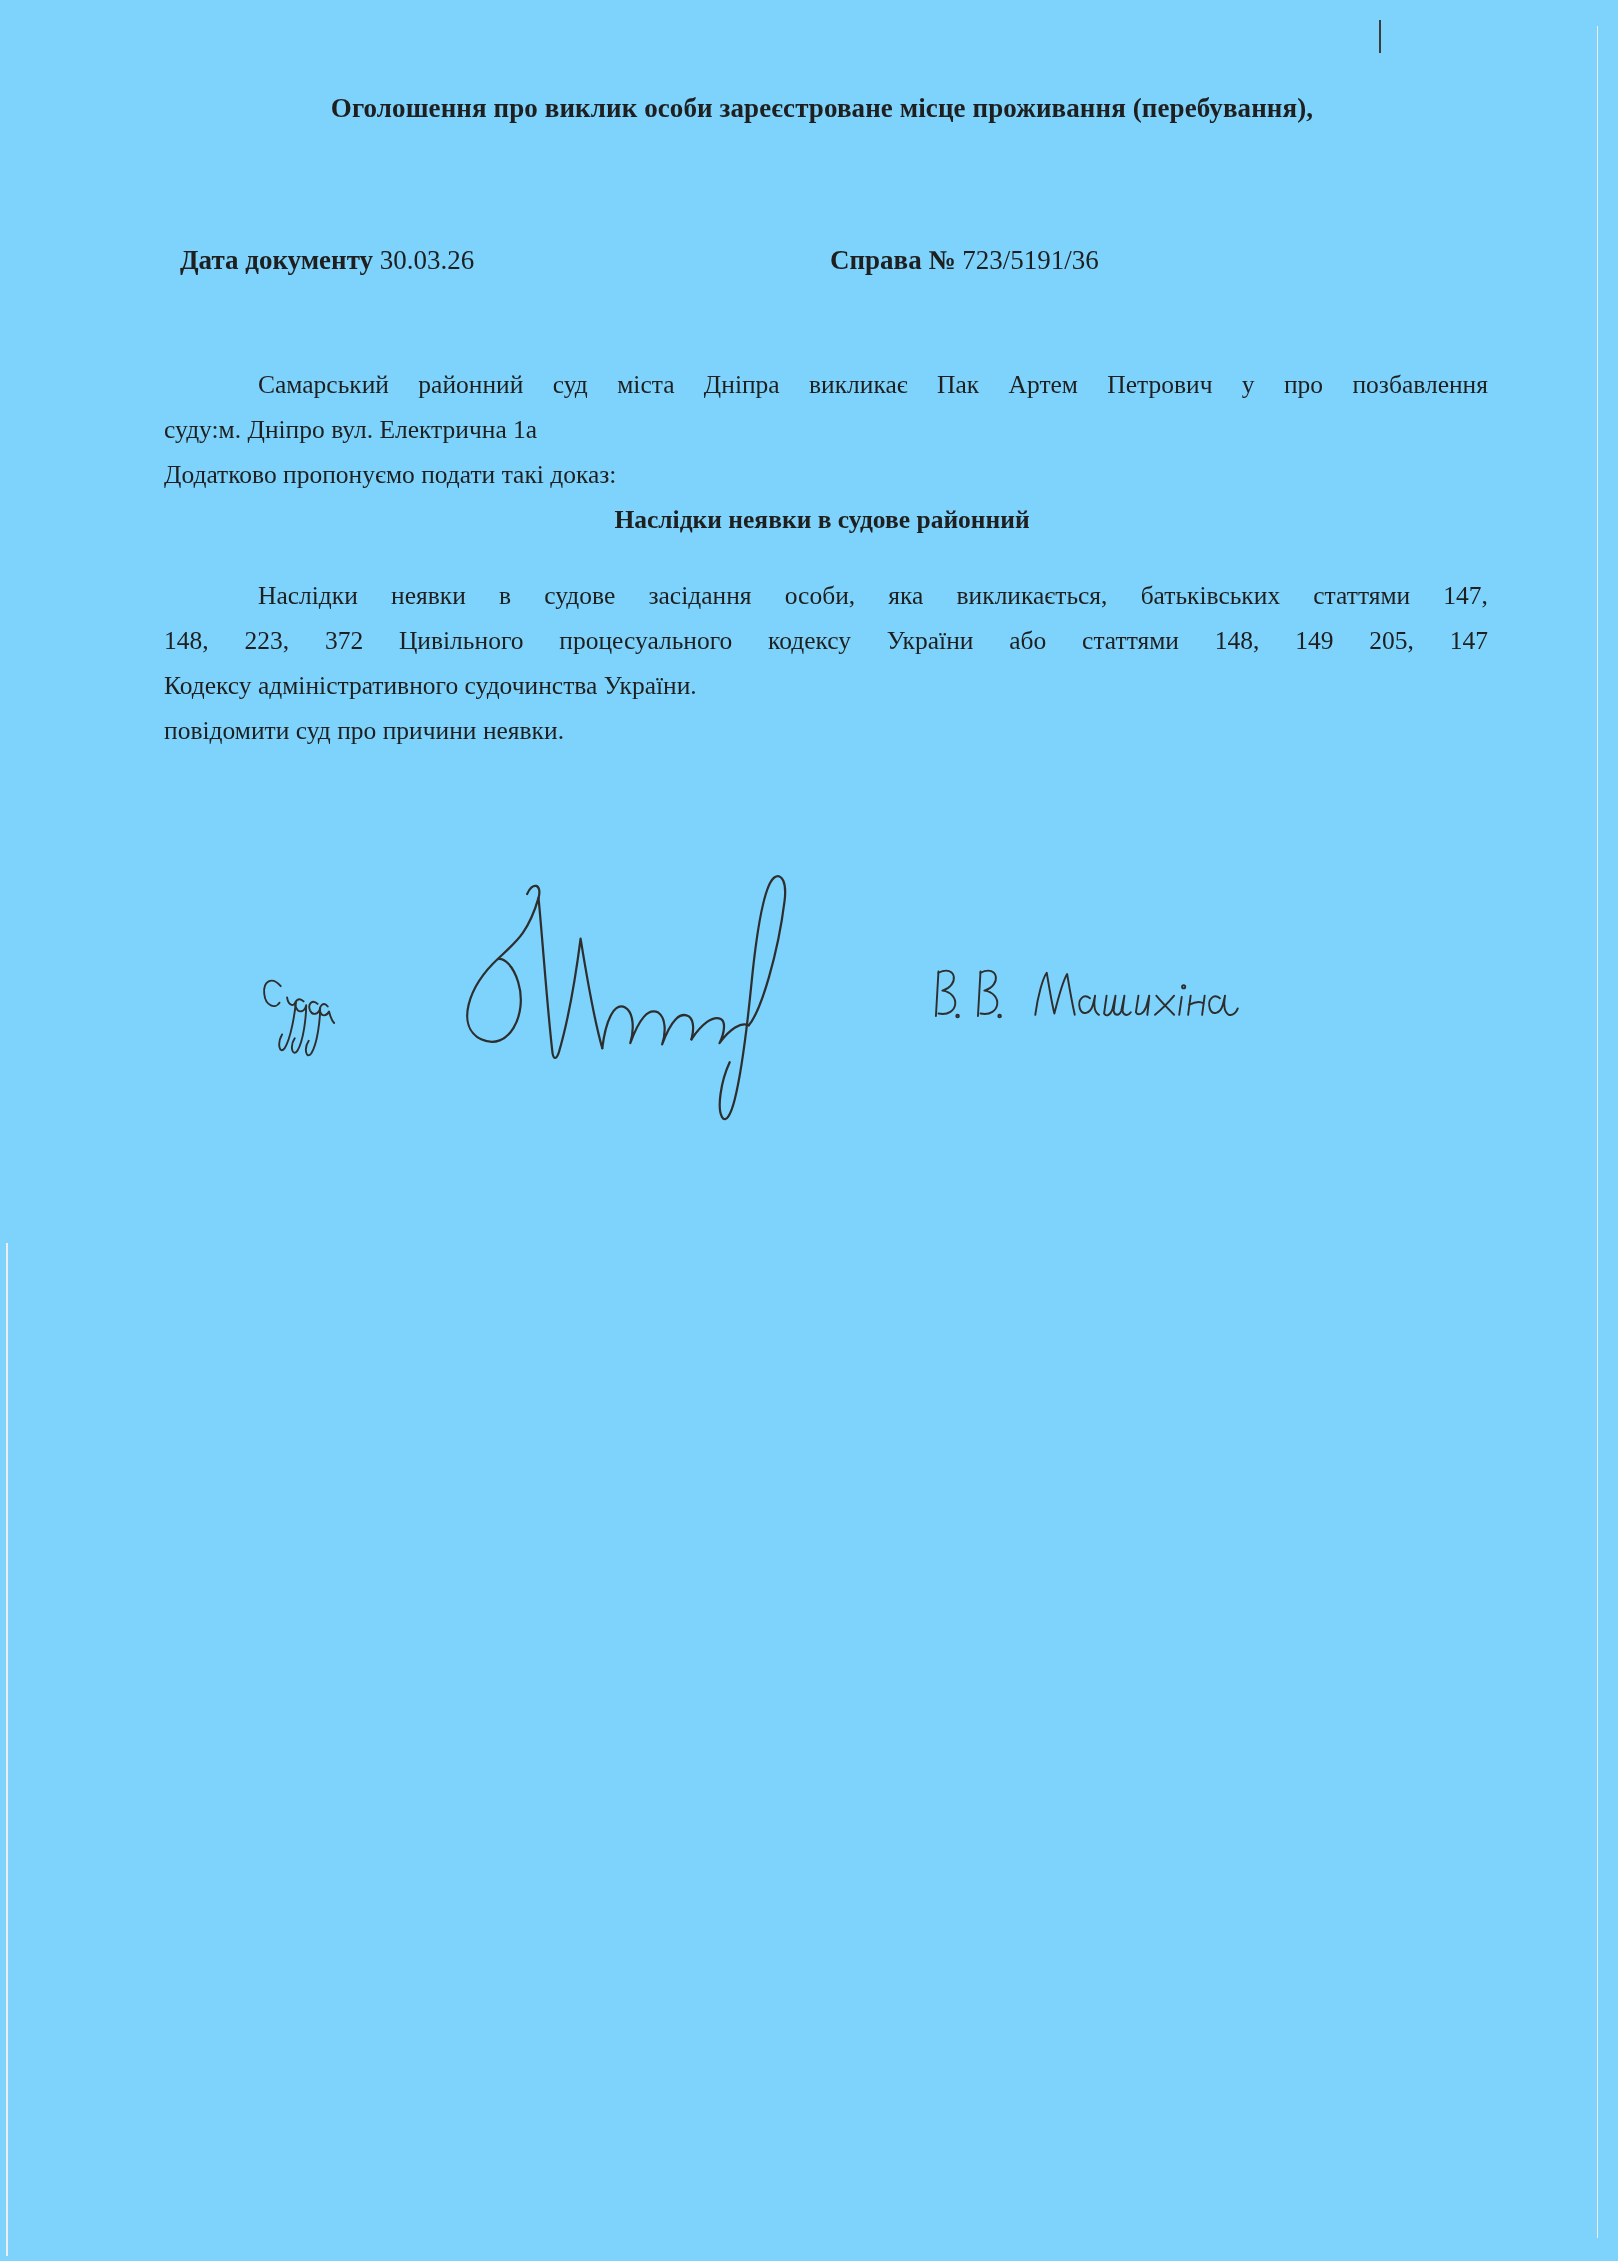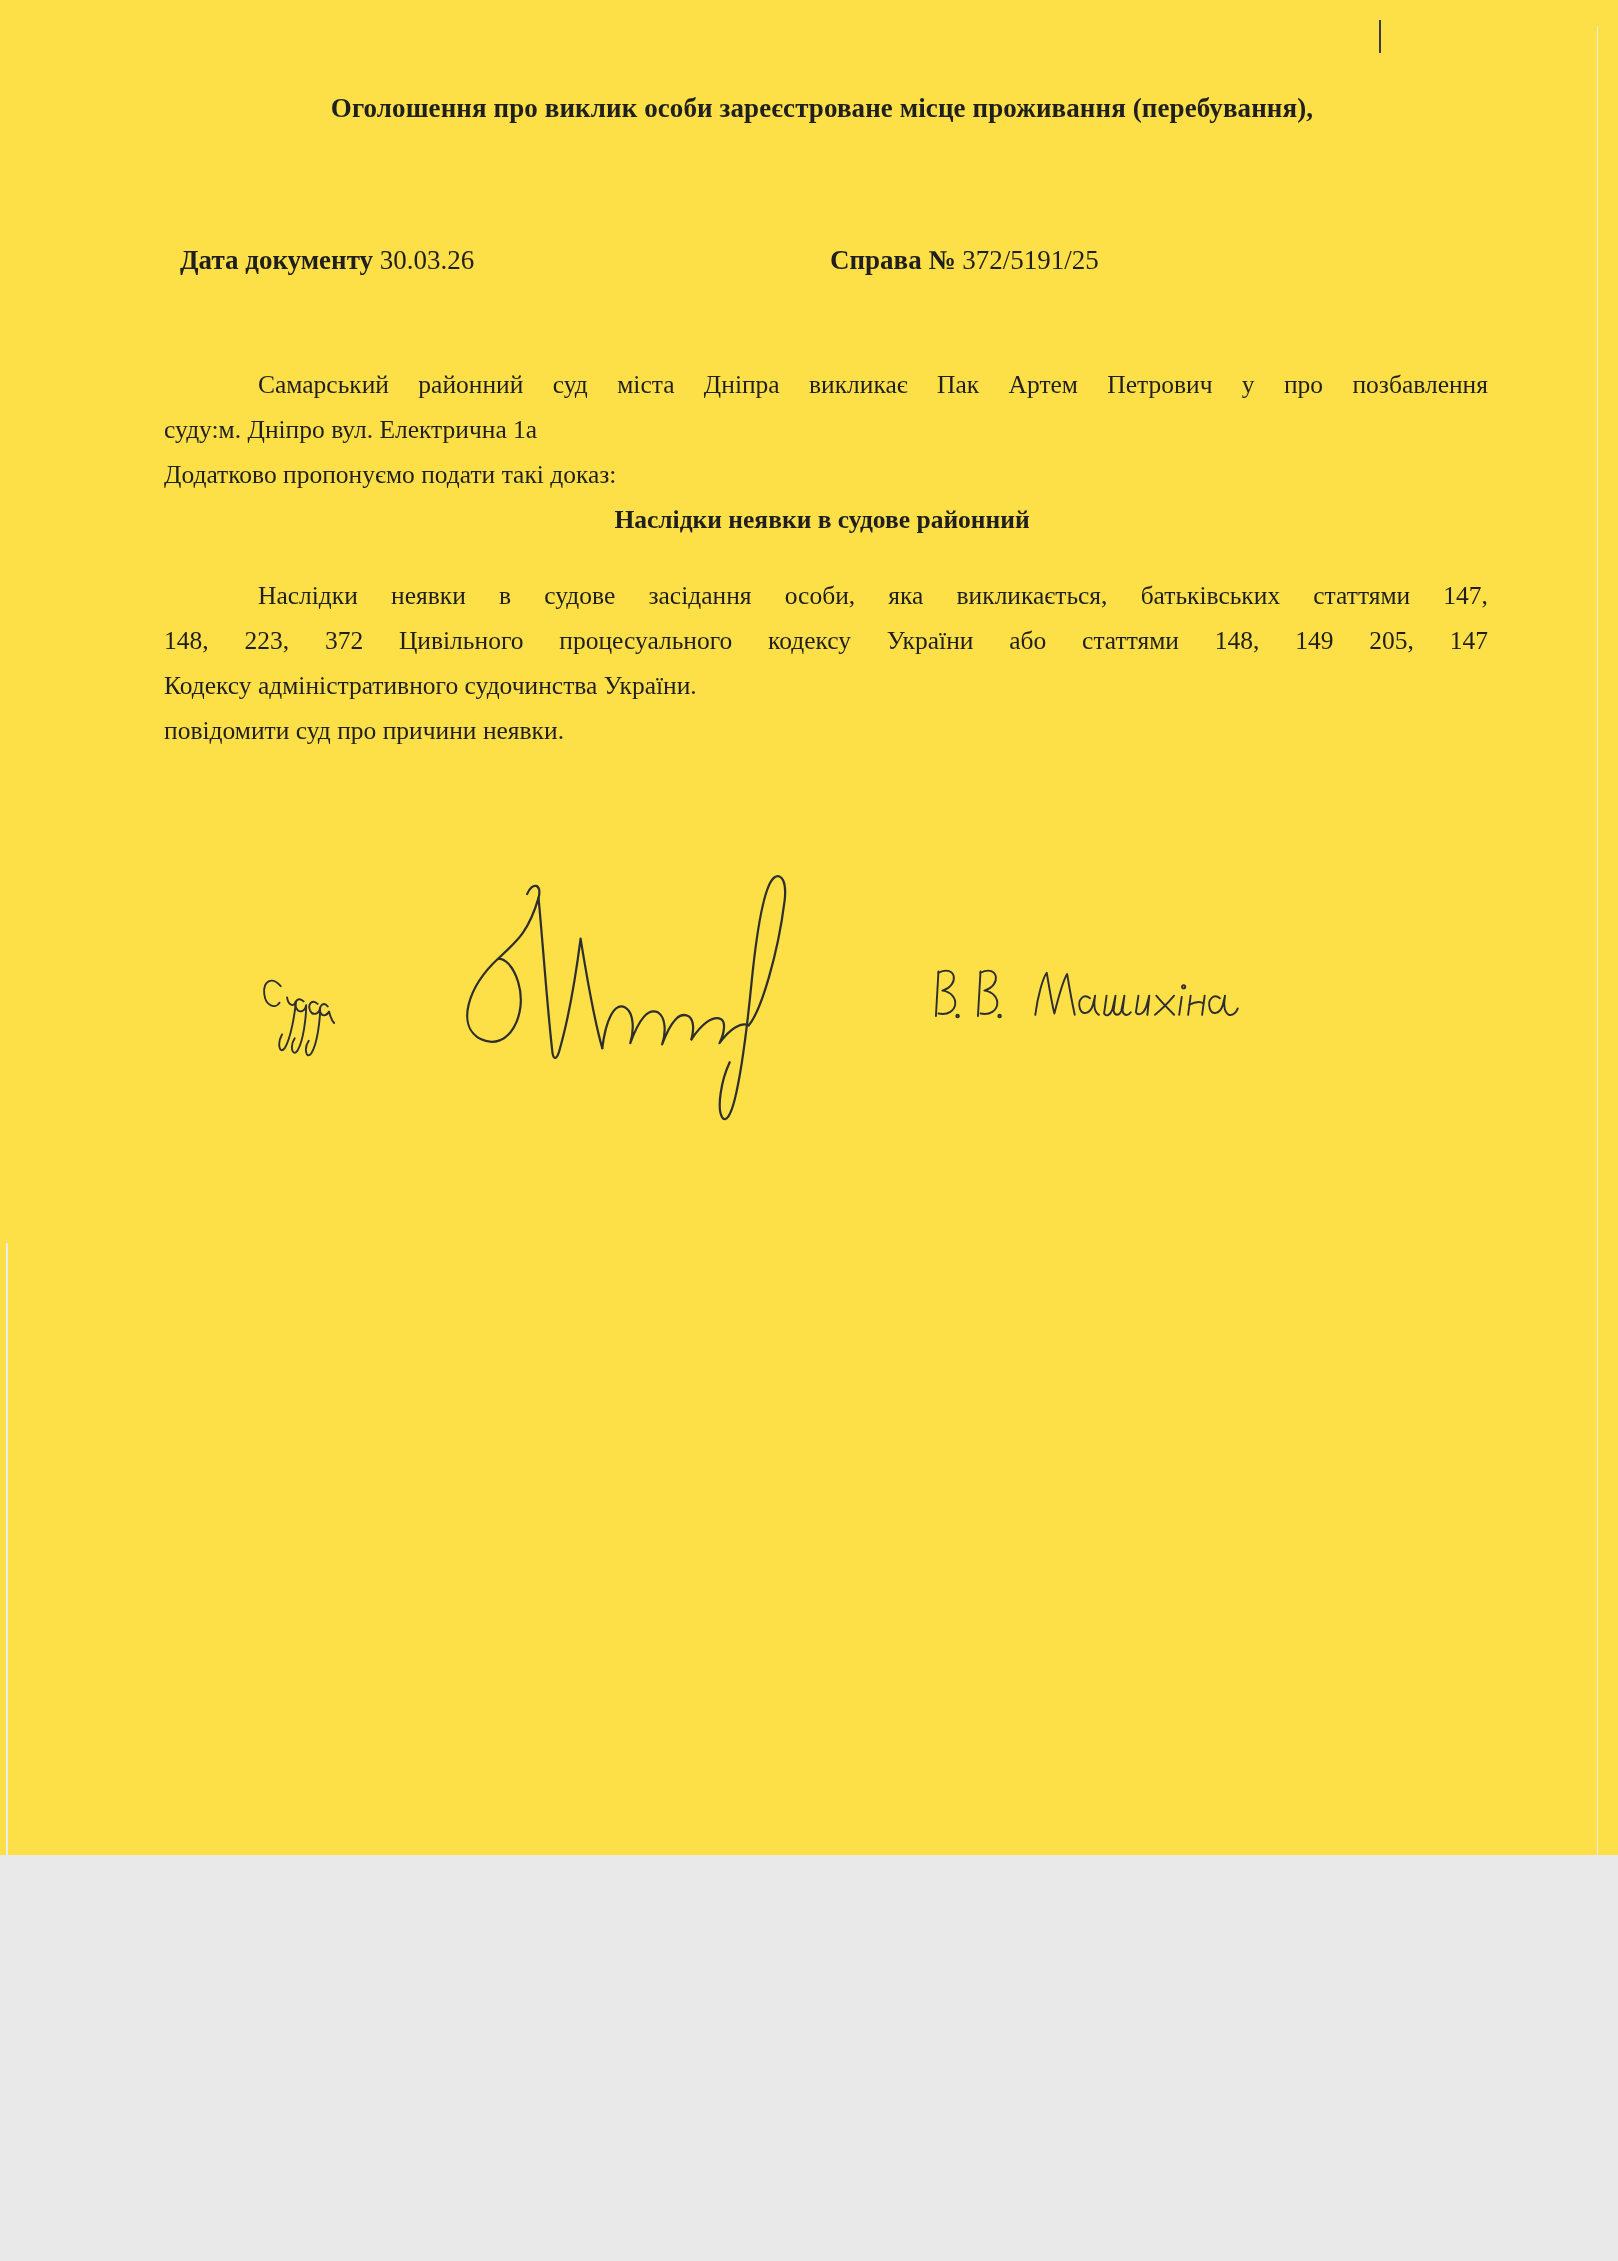--- a/index.html
+++ b/index.html
@@ -1,19 +1,19 @@
 <!DOCTYPE html>
 <html style="font-size:10.2px"><head>
 <meta charset="utf-8">
 <style>
   html,body{margin:0;padding:0;background:#e9e9e9;}
   .page{
     position:relative;
-    width:1618px;height:1855px;
-    background:#fde047;
+    width:1618px;height:2261px;
+    background:#7dd3fc;
     font-family:"Liberation Serif","DejaVu Serif",serif;
     color:#1f1f1f;
     overflow:hidden;
   }
   .doc-title{
     position:absolute;left:156px;top:88px;width:1332px;
     text-align:center;font-weight:bold;font-size:27px;line-height:41px;
     letter-spacing:0.1px;
   }
   .meta{
@@ -49,21 +49,21 @@
     <div>Оголошення про виклик особи зареєстроване місце проживання (перебування),</div>
   </div>
 
   <div class="meta">
     <span>
       <span class="bold">Дата документу</span>
       <span>30.03.26</span>
     </span>
     <span class="case">
       <span class="bold">Справа №</span>
-      <span>372/5191/25</span>
+      <span>723/5191/36</span>
     </span>
   </div>
 
   <div class="body-text">
     <div class="line indent just">Самарський районний суд міста Дніпра викликає Пак Артем Петрович у про позбавлення</div>
     <div class="line">суду:м. Дніпро вул. Електрична 1а</div>
     <div class="line">Додатково пропонуємо подати такі доказ:</div>
     <div class="heading">Наслідки неявки в судове районний</div>
     <div class="gap"></div>
     <div class="line indent just">Наслідки неявки в судове засідання особи, яка викликається, батьківських статтями 147,</div>

